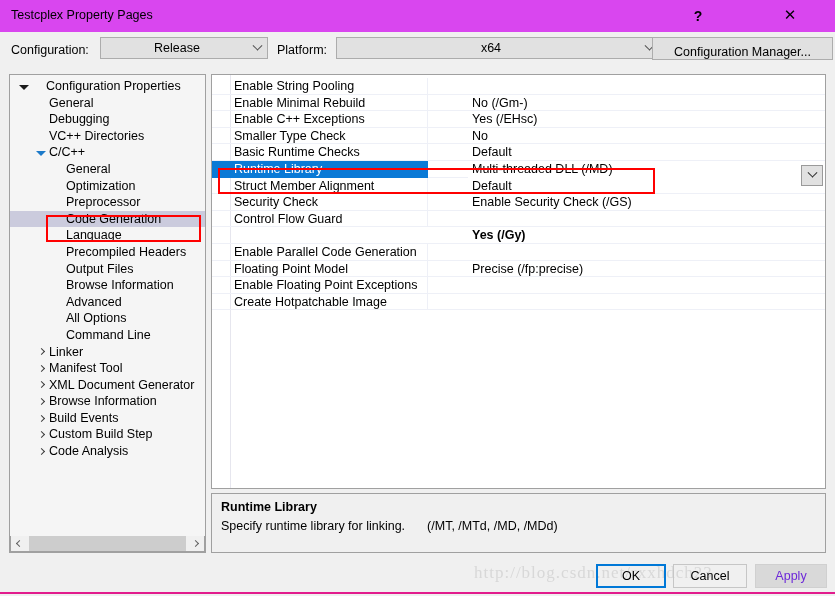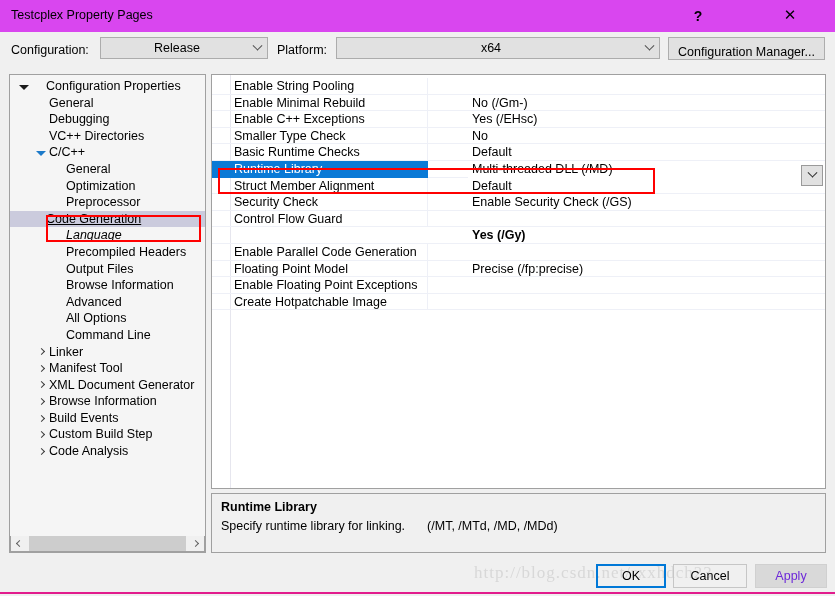--- a/index.html
+++ b/index.html
@@ -100,22 +100,22 @@
     width: 7px; height: 7px;
     border-right: 1px solid #4d4d4d;
     border-bottom: 1px solid #4d4d4d;
     transform: rotate(45deg) translate(-2px,-2px);
   }
   #cfg-combo  { left: 100px;  top: 5px;  width: 168px; }
   #plat-combo { left: 336px;  top: 5px;  width: 324px; }
 
   #cfgmgr-btn {
     position: absolute;
-    left: 668px; top: 5px;
-    width: 157px; height: 23px;
+    left: 652px; top: 5px;
+    width: 181px; height: 23px;
     background: #e1e1e1;
     border: 1px solid #adadad;
     font-family: "Liberation Sans", sans-serif;
     font-size: 12.5px;
     color: #000;
     cursor: default;
     padding: 7px;
   }
 
   
@@ -400,22 +400,22 @@
           </span><span class="tlabel" style="margin-left: 36px;">Configuration Properties</span></div>
         <div class="tree-row"><span class="tlabel" style="margin-left: 39px;">General</span></div>
         <div class="tree-row"><span class="tlabel" style="margin-left: 39px;">Debugging</span></div>
         <div class="tree-row"><span class="tlabel" style="margin-left: 39px;">VC++ Directories</span></div>
         <div class="tree-row"><span class="expander" style="left: 25px;">
             <i class="tri-open"></i>
           </span><span class="tlabel" style="margin-left: 39px;">C/C++</span></div>
         <div class="tree-row"><span class="tlabel" style="margin-left: 56px;">General</span></div>
         <div class="tree-row"><span class="tlabel" style="margin-left: 56px;">Optimization</span></div>
         <div class="tree-row"><span class="tlabel" style="margin-left: 56px;">Preprocessor</span></div>
-        <div class="tree-row selected"><span class="tlabel" style="margin-left: 36px; text-decoration: underline;">Code Generation</span></div>
-        <div class="tree-row"><span class="tlabel" style="margin-left: 56px; font-style: italic;">Language</span></div>
+        <div class="tree-row selected"><span class="tlabel" style="margin-left: 56px;">Code Generation</span></div>
+        <div class="tree-row"><span class="tlabel" style="margin-left: 56px;">Language</span></div>
         <div class="tree-row"><span class="tlabel" style="margin-left: 56px;">Precompiled Headers</span></div>
         <div class="tree-row"><span class="tlabel" style="margin-left: 56px;">Output Files</span></div>
         <div class="tree-row"><span class="tlabel" style="margin-left: 56px;">Browse Information</span></div>
         <div class="tree-row"><span class="tlabel" style="margin-left: 56px;">Advanced</span></div>
         <div class="tree-row"><span class="tlabel" style="margin-left: 56px;">All Options</span></div>
         <div class="tree-row"><span class="tlabel" style="margin-left: 56px;">Command Line</span></div>
         <div class="tree-row"><span class="expander" style="left: 25px;">
             <i class="chevron-right"></i>
           </span><span class="tlabel" style="margin-left: 39px;">Linker</span></div>
         <div class="tree-row"><span class="expander" style="left: 25px;">

